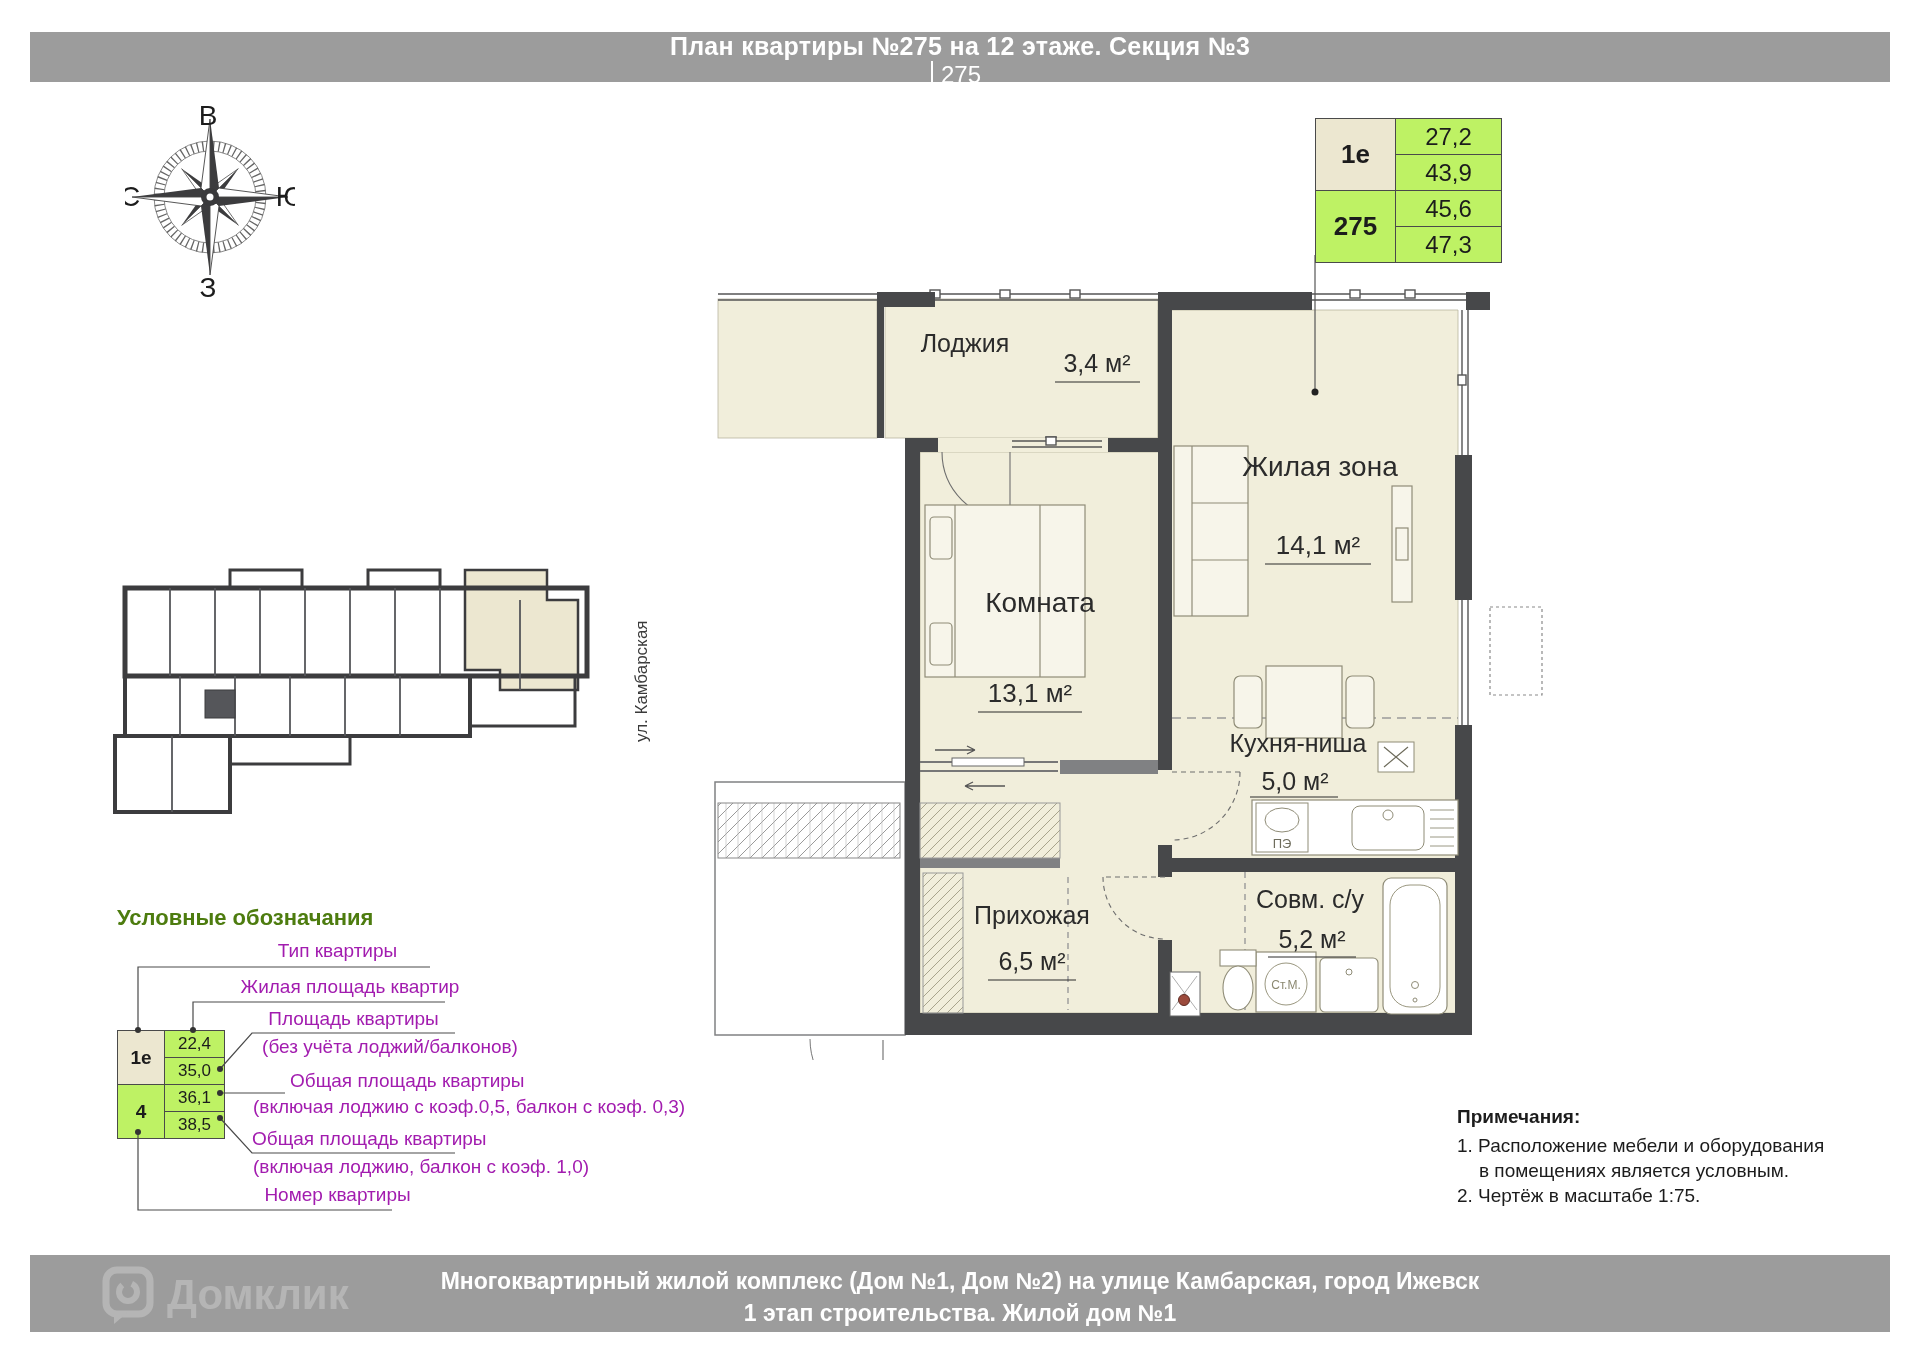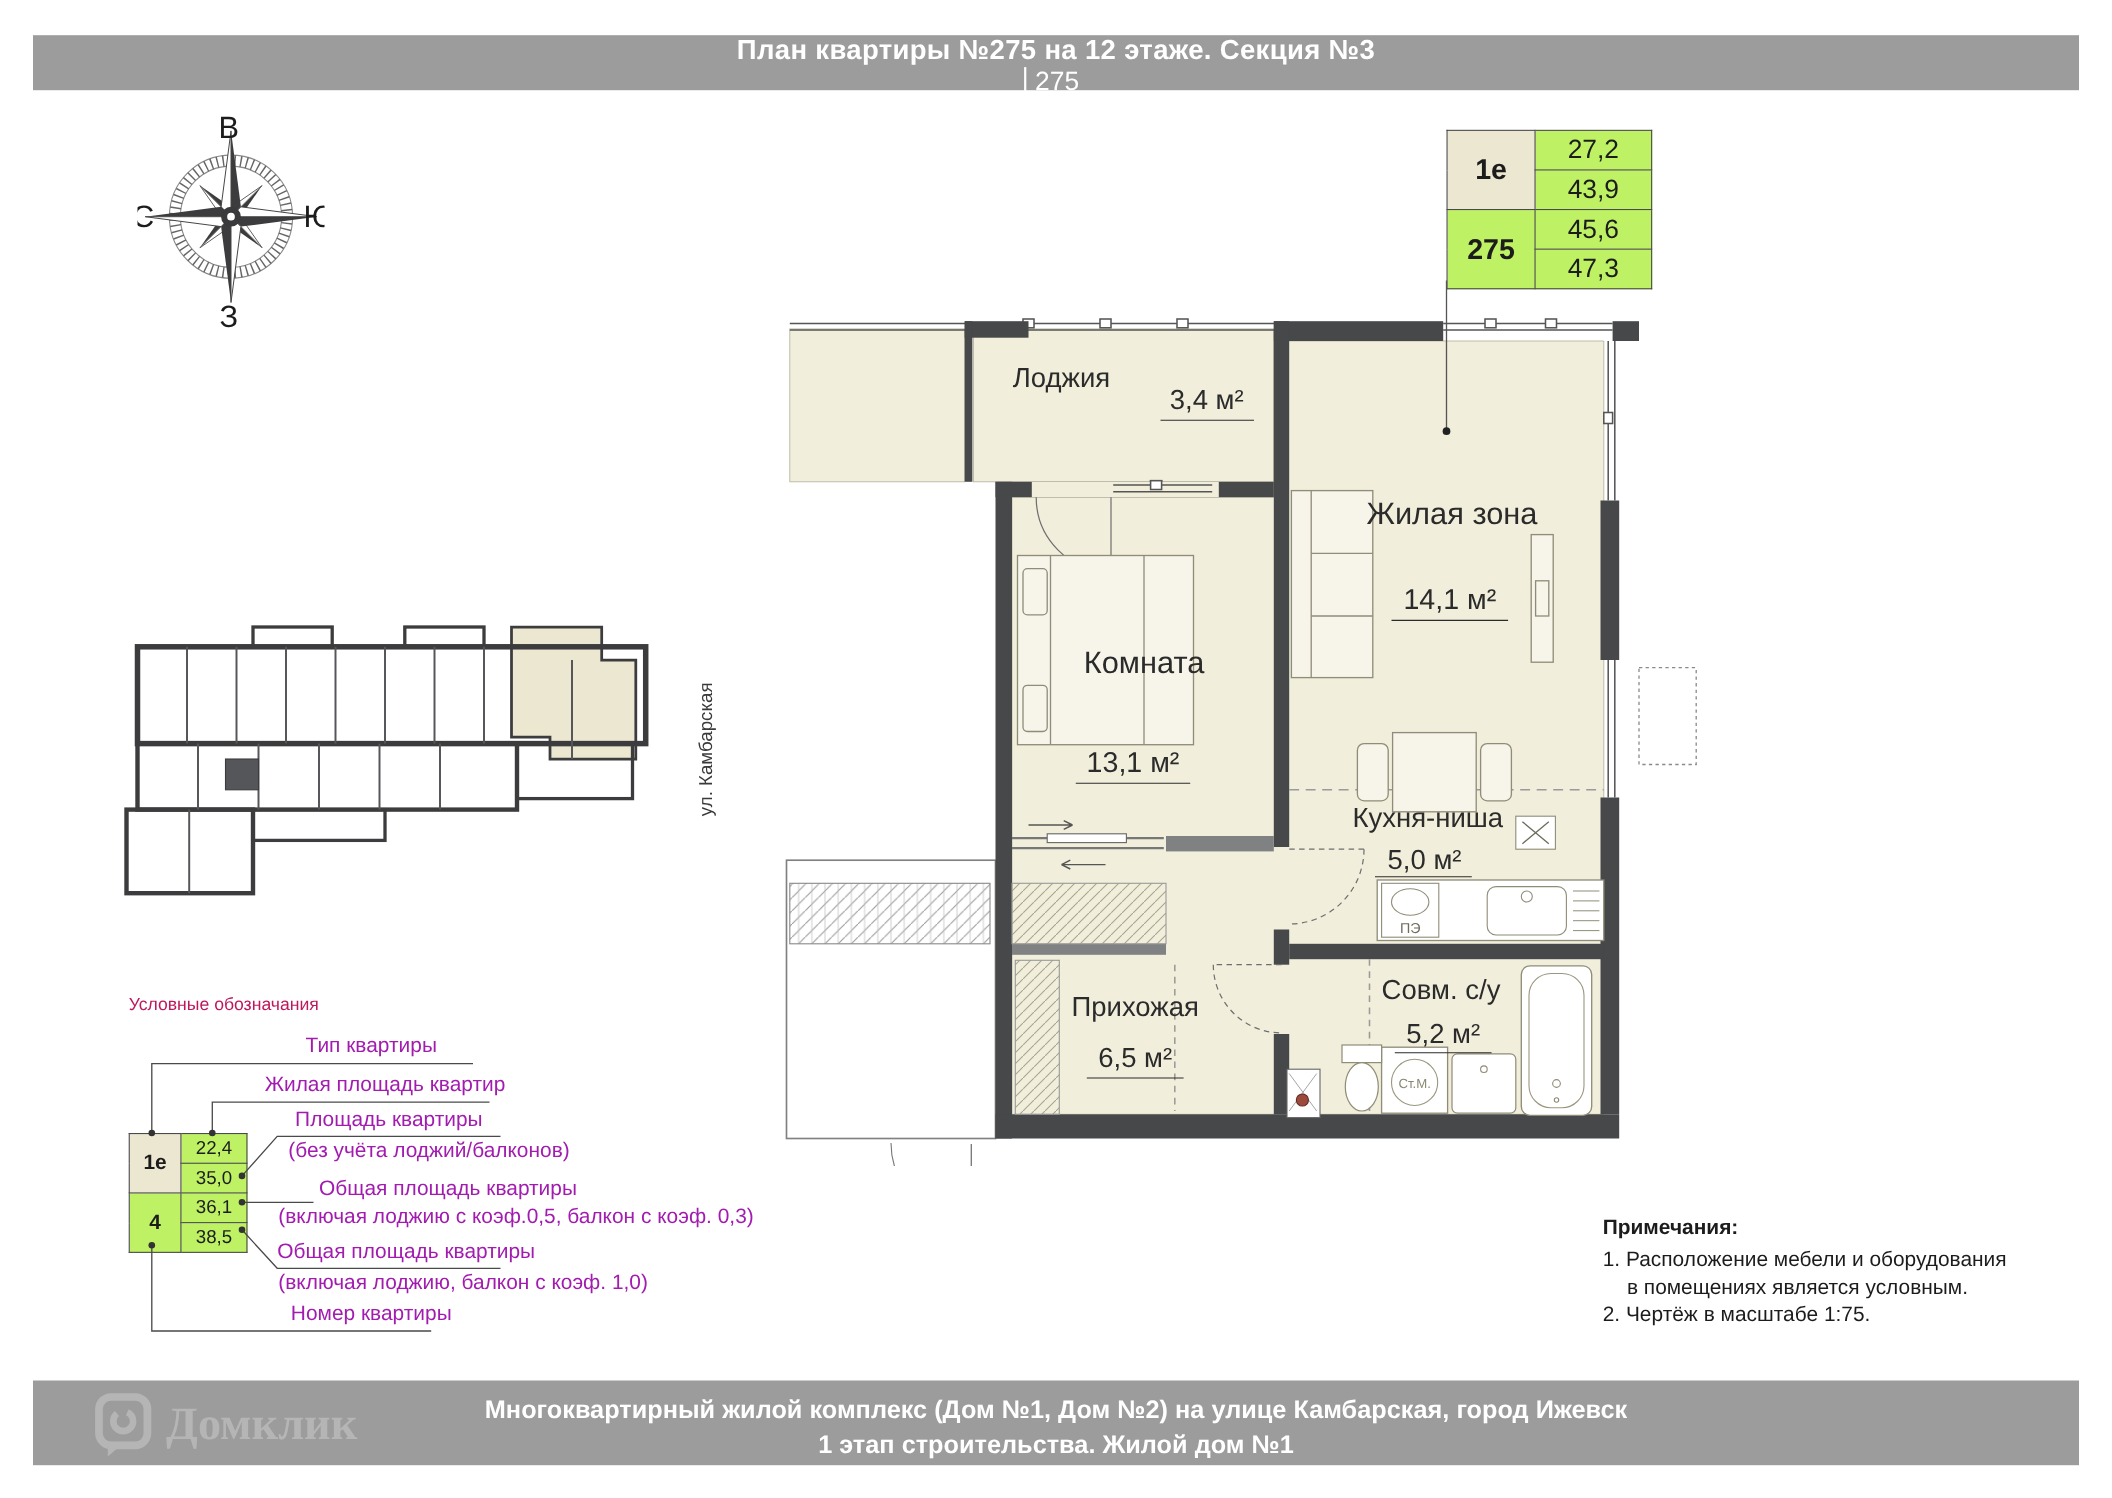--- a/index.html
+++ b/index.html
@@ -5,35 +5,35 @@
   html,body{margin:0;padding:0;background:#ffffff;font-family:"Liberation Sans", sans-serif;}
   #page{position:relative;width:1920px;height:1362px;background:#fff;overflow:hidden;}
   .abs{position:absolute;}
   
   .bar{background:#9c9c9c;color:#fff;flex-direction:column;}
   #header{left:30px;top:32px;width:1860px;height:50px;display:flex;align-items:center;}
   #header .title{flex:1;text-align:center;font-weight:bold;font-size:25px;letter-spacing:.3px;}
   #header .pagecell{width:56px;height:100%;border-left:2px solid #ffffff;display:flex;align-items:center;justify-content:center;font-size:24px;}
   #footer{left:30px;top:1255px;width:1860px;height:77px;display:flex;align-items:center;}
   #footer .ftext{position:absolute;left:0;width:100%;text-align:center;font-weight:bold;font-size:23px;line-height:32px;}
-  .dklogo{position:absolute;left:55px;top:10px;display:flex;align-items:center;opacity:.8;font-family:Liberation Serif, serif;}
+  .dklogo{position:absolute;left:71px;top:10px;display:flex;align-items:center;opacity:.8;}
   .dklogo .dktext{font-size:42px;font-weight:bold;color:#bcbcbc;margin-left:12px;}
   
   table.grid{border-collapse:collapse;}
   table.grid td{border:1px solid #4a4a4a;text-align:center;vertical-align:middle;background:#bef264;color:#1c1c1c;}
   #info-table{left:1315px;top:118px;}
   #info-table td{width:103px;height:33px;font-size:24px;}
   #info-table td.typ{width:77px;background:#ece7d0;font-weight:bold;font-size:26px;}
   #info-table td.num{width:77px;font-weight:bold;font-size:26px;}
   
   #legend-table{left:117px;top:1030px;}
   #legend-table td{width:57px;height:24px;font-size:17px;}
   #legend-table td.typ{width:44px;background:#ece7d0;font-weight:bold;font-size:19px;}
   #legend-table td.num{width:44px;font-weight:bold;font-size:19px;}
-  .lg-head{font-weight:normal;font-size:16px;color:#be185d;}
+  .lg-head{font-weight:bold;font-size:22px;color:#4d7c0f;}
   .lg-label{font-size:19px;color:#a21caf;white-space:nowrap;}
   .center{text-align:center;}
   
   #notes{left:1457px;top:1104px;width:470px;color:#1c1c1c;font-size:19px;line-height:25px;}
   #notes .nhead{font-weight:bold;margin-bottom:4px;}
   #notes .indent{padding-left:22px;}
   
   #street{left:632px;top:742px;width:250px;font-size:17px;color:#3a3a3a;transform:rotate(-90deg);transform-origin:0 0;white-space:nowrap;}
   svg text{font-family:"Liberation Sans", sans-serif;}
 </style>

